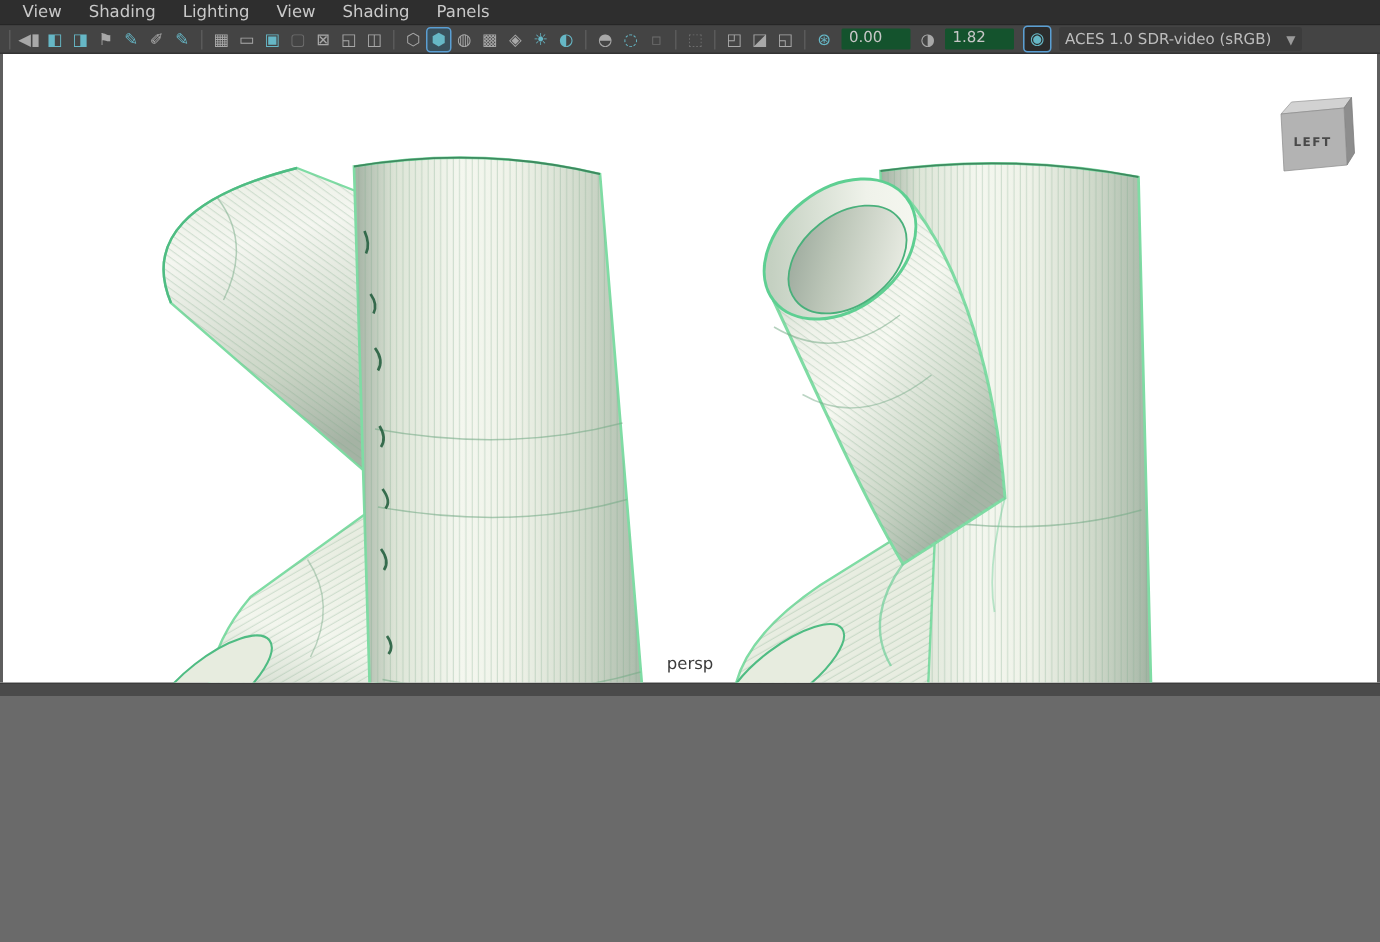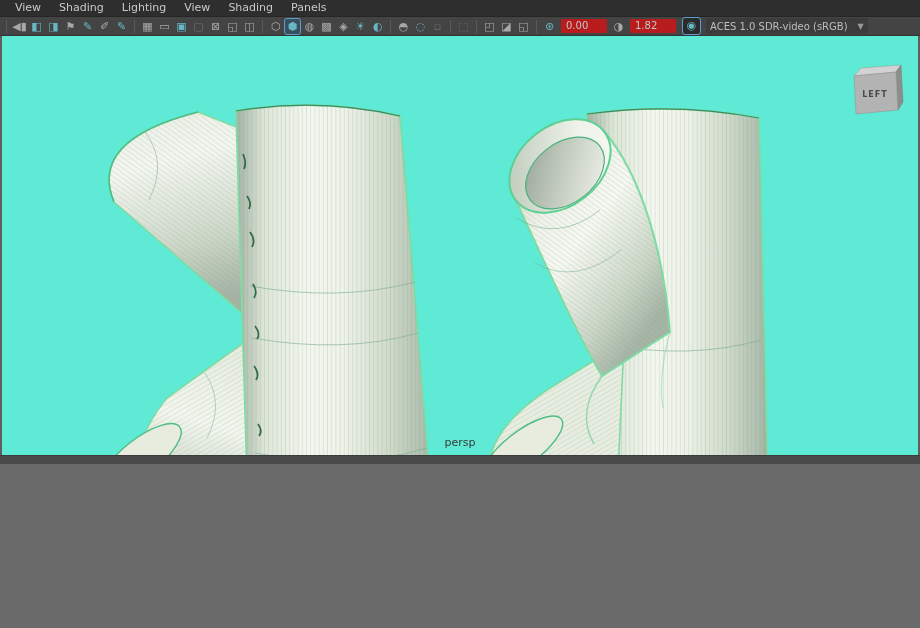--- a/index.html
+++ b/index.html
@@ -13,32 +13,32 @@
   .menu-item { color:#c9c9c9; font-size:11px; line-height:16px; padding:0 9px; cursor:default; }
 
   
   .toolbar { height:19px; background:#444444; display:flex; align-items:center;
              padding:0 2px; flex:0 0 auto; border-bottom:1px solid #333; }
   .tb-icon { width:15px; height:15px; font-size:11px; line-height:15px; text-align:center;
              margin:0 1px; border-radius:2px; cursor:default; overflow:hidden; }
   .tone-grey { color:#a8a8a8; } .tone-teal { color:#66b7c6; } .tone-dim { color:#6e6e6e; }
   .tb-icon.hl { background:#39505c; outline:1px solid #5a9fd4; }
   .tb-sep { width:1px; height:13px; background:#5a5a5a; margin:0 4px; }
-  .tb-field { width:46px; height:14px; background:#b91c1c; color:#c6c6c6; font-size:10px;
+  .tb-field { width:46px; height:14px; background:#14532d; color:#c6c6c6; font-size:10px;
               line-height:14px; padding:0 5px; margin:0 3px; border-radius:1px; }
   .tb-button { width:17px; height:16px; background:#2b2b2b; outline:1px solid #5a9fd4;
                color:#66b7c6; font-size:11px; line-height:16px; text-align:center;
                margin:0 4px; border-radius:2px; }
   .tb-dropdown { height:16px; min-width:158px; display:flex; align-items:center;
                  color:#bdbdbd; font-size:10px; padding:0 4px; margin-left:2px;
                  border-radius:2px; background:#3c3c3c;justify-content:space-between; }
   .tb-dropdown .arrow { margin-left:auto; font-size:8px; color:#9a9a9a; padding-left:10px; }
 
   
-  .viewport { position:relative; flex:1 1 auto; background:#5eead4;
+  .viewport { position:relative; flex:1 1 auto; background:#ffffff;
               border-left:2px solid #5e5e5e; border-right:2px solid #5e5e5e; overflow:hidden; }
   .viewport svg.scene { position:absolute; left:0; top:0; }
   .camera-label { position:absolute; left:50%; bottom:6px; transform:translateX(-50%);
                   color:#3c3c3c; font-size:11px; font-weight:normal; }
   .statusbar { height:9px; background:#4a4a4a; border-top:1px solid #3c3c3c; flex:0 0 auto; }
 </style>
 </head>
 <body>
 
 <div class="window">

